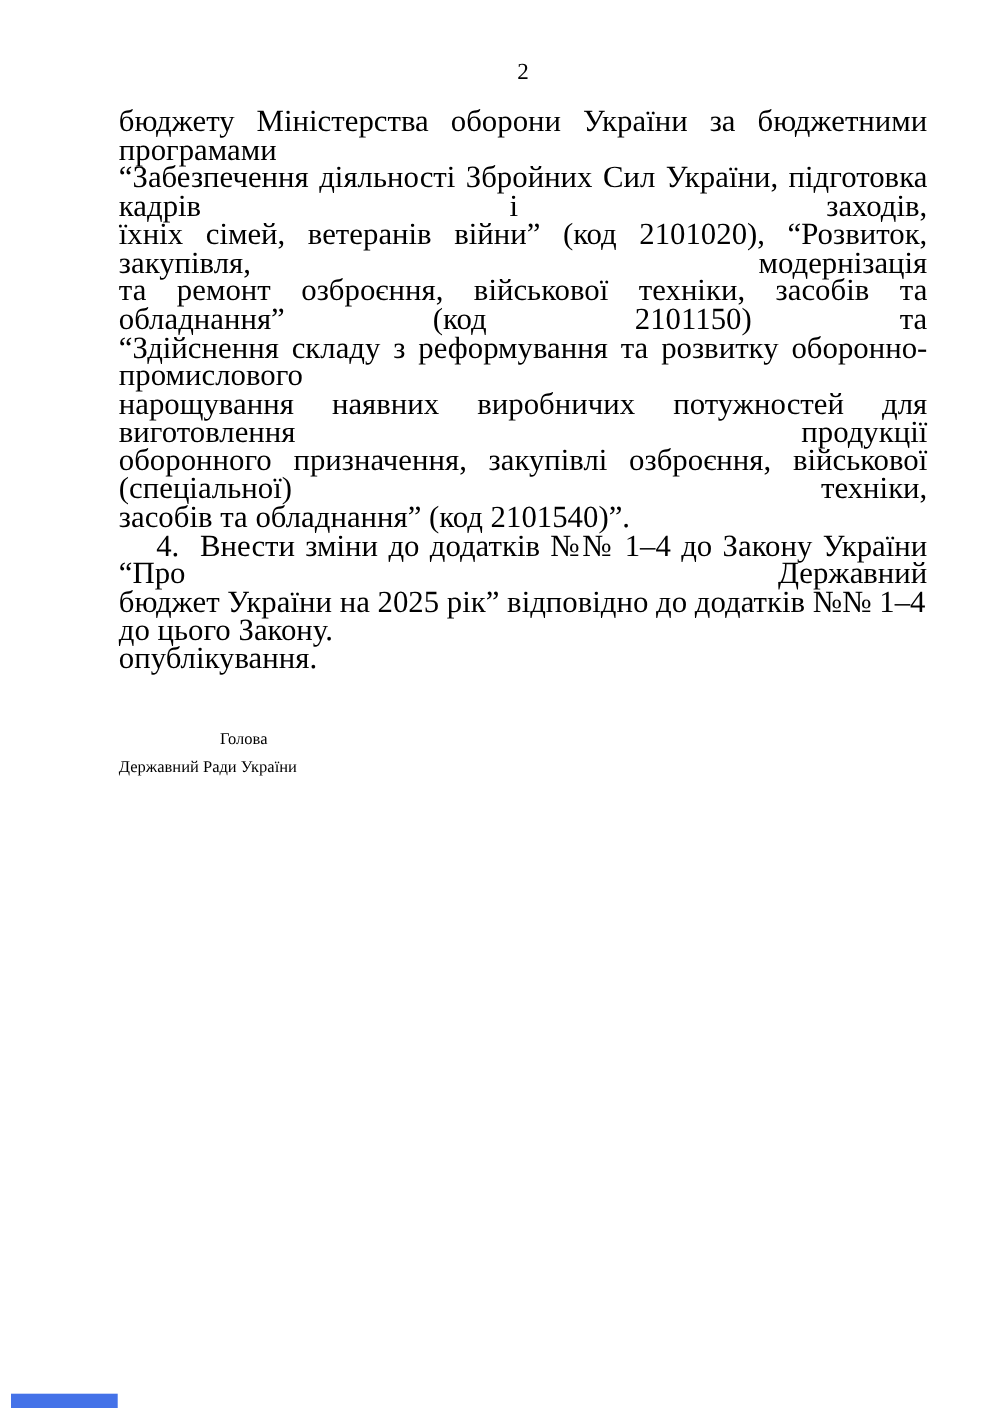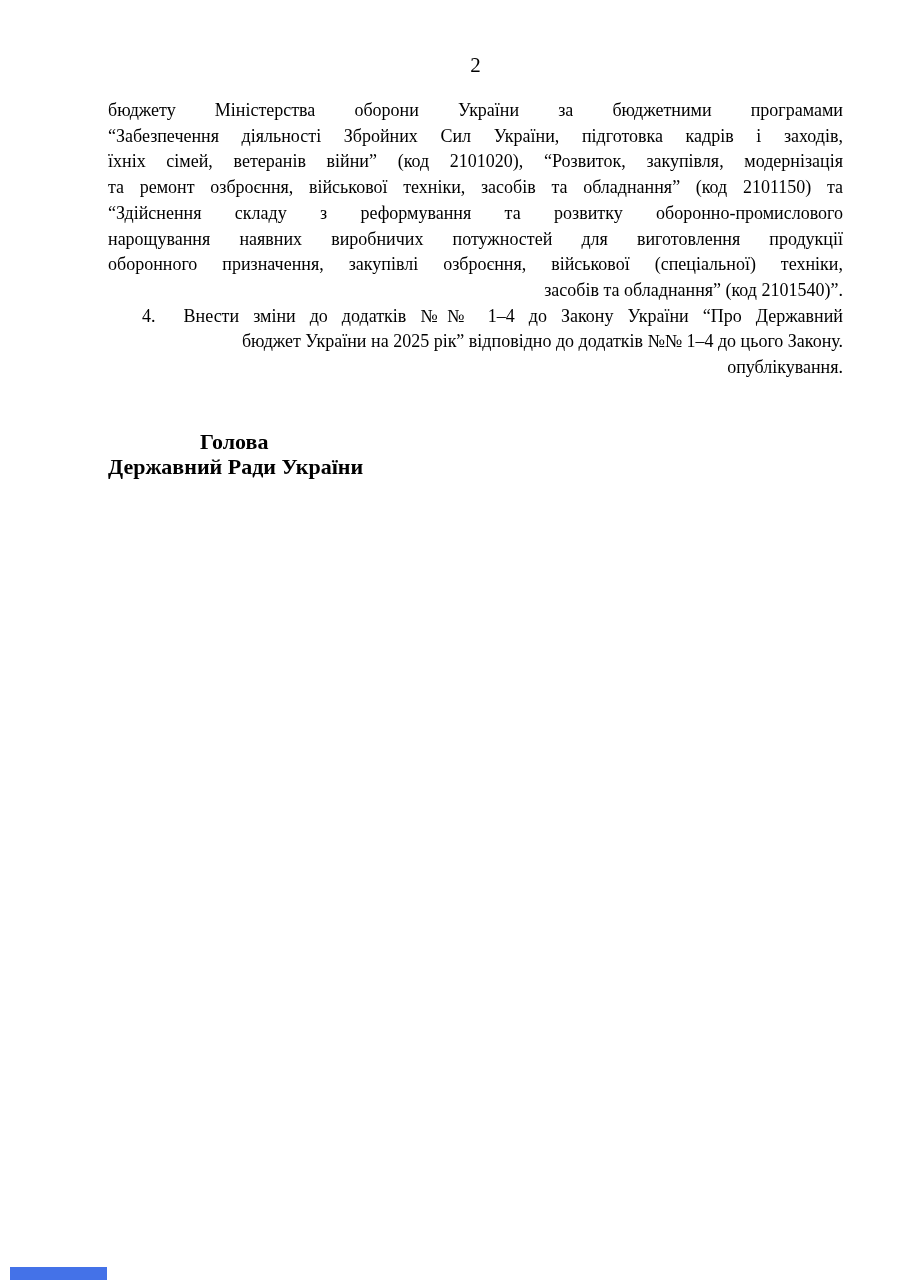--- a/index.html
+++ b/index.html
@@ -21,42 +21,42 @@
     top: 52px;
     width: 735px;
   }
   .page-number {
     text-align: center;
     font-size: 21px;
     line-height: 26px;
   }
   .body-text {
     margin-top: 20px;
-    font-size: 18px;
+    font-size: 28px;
   }
   .para {
     margin: 0;
   }
   .line {
     line-height: 25.7px;
-    text-align: right;
+    text-align: left;
     white-space: normal;
   }
   .line.justify {
     text-align: justify;
     text-align-last: justify;
     -moz-text-align-last: justify;
   }
   .line.indent {
     text-indent: 34px;
   }
   .signature-block {
     margin-top: 48px;
-    font-size: 22px;
-    font-weight: bold;
+    font-size: 15px;
+    font-weight: normal;
   }
   .signature-block .sig-line {
     line-height: 25.7px;
   }
   .sig-title {
     padding-left: 92px;
   }
   .progress-bar {
     position: absolute;
     left: 10px;

